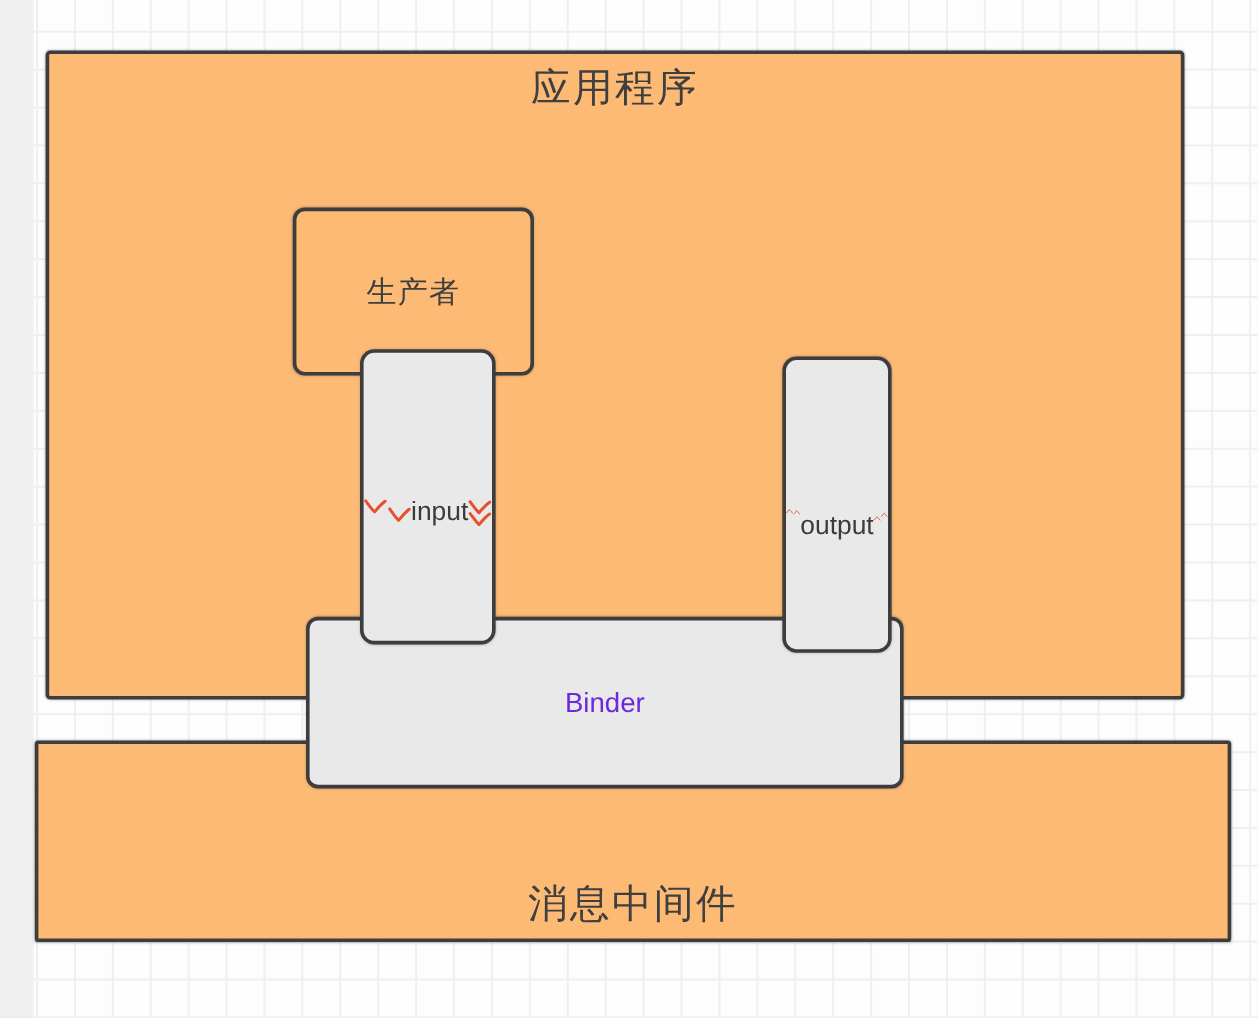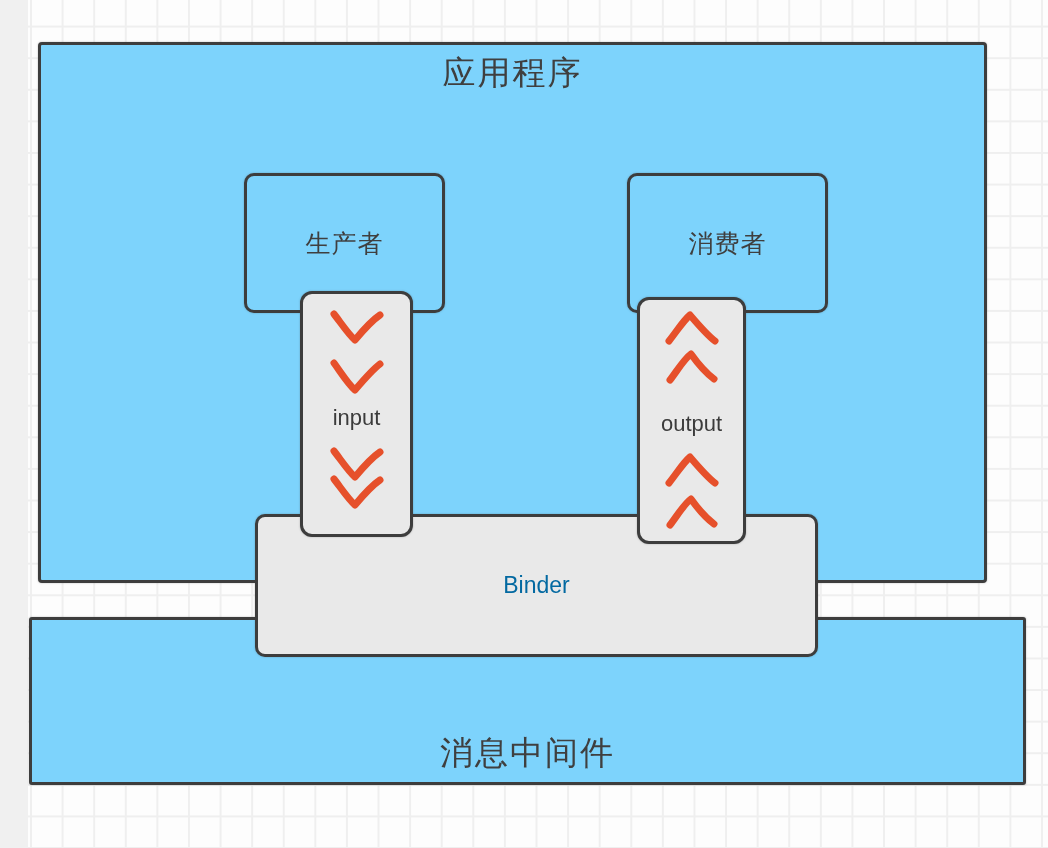--- a/index.html
+++ b/index.html
@@ -21,21 +21,21 @@
     background-color: #fdfdfd;
     background-image:
       linear-gradient(to right, #efefef 2px, transparent 2px),
       linear-gradient(to bottom, #efefef 2px, transparent 2px);
     background-size: 31.6px 31.6px;
     background-position: 2px -6px;
   }
   .node {
     position: absolute;
     border: 3px solid #3d3d3d;
-    background: #7dd3fc;
+    background: #fdba74;
     color: #3f3f3f;
     box-shadow: 0 0 2px rgba(60,60,60,0.35);
   }
   .app-box {
     left: 38px; top: 42px; width: 949px; height: 541px;
     border-radius: 4px; z-index: 1;
   }
   .app-title {
     position: absolute; left: 0; top: 6px; width: 100%;
     text-align: center; font-size: 33px; letter-spacing: 2px; color: #3f3f3f;
@@ -46,31 +46,31 @@
     display: flex; align-items: center; justify-content: center;
     font-size: 25px; letter-spacing: 1px;
   }
   .consumer-box {
     left: 627px; top: 173px; width: 201px; height: 140px;
     border-radius: 10px; z-index: 2;
     display: flex; align-items: center; justify-content: center;
     font-size: 25px; letter-spacing: 1px;
   }
   .binder-box {
-    left: 255px; top: 514px; width: 563px; height: 143px;
+    left: 255px; top: 514px; width: 498px; height: 143px;
     border-radius: 10px; z-index: 3; background: #e9e9e9;
     display: flex; align-items: center; justify-content: center;
-    font-size: 23px; color: #0369a1;
+    font-size: 23px; color: #6d28d9;
   }
   .channel {
     border-radius: 12px; z-index: 4; background: #e9e9e9;
-    display: flex; flex-direction: column; align-items: center;
+    display: flex; flex-direction: row; align-items: center;
   }
   .input-channel  { left: 300px; top: 291px; width: 113px; height: 246px; padding-top: 15px; }
-  .output-channel { left: 637px; top: 297px; width: 109px; height: 247px; padding-top: 10px; }
+  .output-channel { left: 652px; top: 297px; width: 91px; height: 247px; padding-top: 10px; }
   .channel-label { font-size: 22px; color: #3b3b3b; line-height: 30px; }
   .input-channel .channel-label  { margin-top: 8px; }
   .output-channel .channel-label { margin-top: 24px; }
   .chev { display: block; }
   .chev path {
     fill: none; stroke: #e6502b; stroke-width: 7;
     stroke-linecap: round; stroke-linejoin: round;
   }
   .mt14 { margin-top: 14px; }
   .mt13 { margin-top: 13px; }
@@ -94,23 +94,20 @@
   </div>
 
   <div class="node middleware-box">
     <span>消息中间件</span>
   </div>
 
   <div class="node producer-box">
     <span>生产者</span>
   </div>
 
-  <div class="node consumer-box">
-    <span>消费者</span>
-  </div>
 
   <div class="node binder-box">
     <span>Binder</span>
   </div>
 
   <div class="node channel input-channel">
     <svg class="chev" viewBox="0 0 56 36" width="56" height="36">
       <path d="M5 5 C 12 14, 20 26, 26 31 C 31 25, 42 12, 51 6"></path>
     </svg>
     <svg class="chev mt14" viewBox="0 0 56 36" width="56" height="36">

